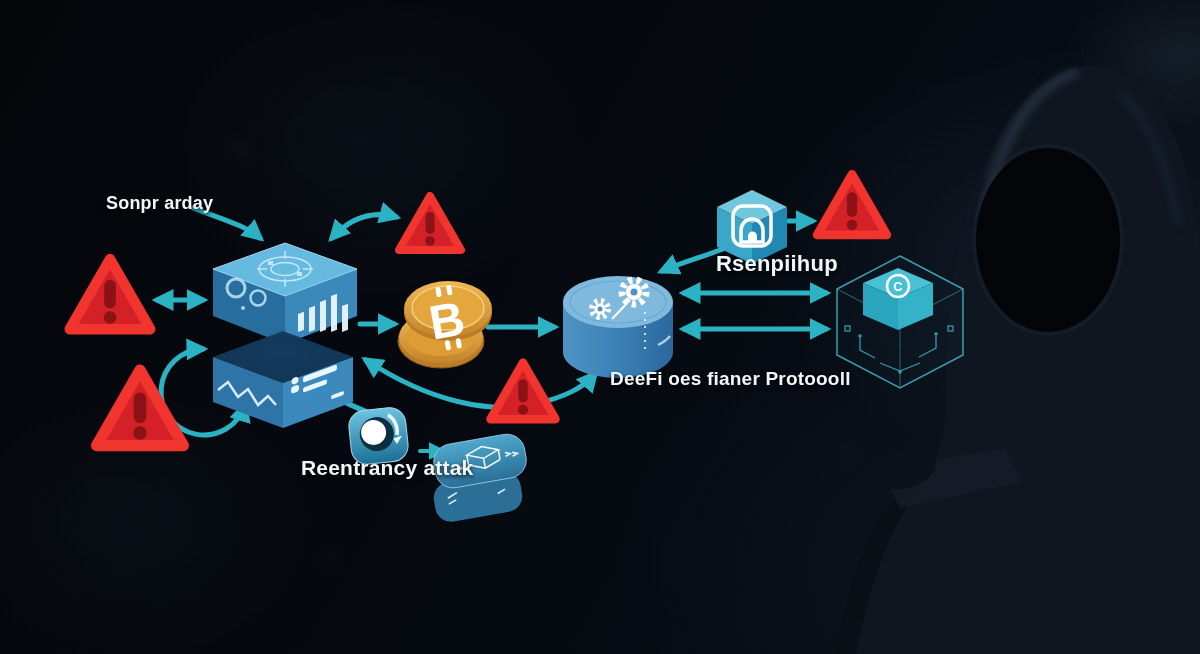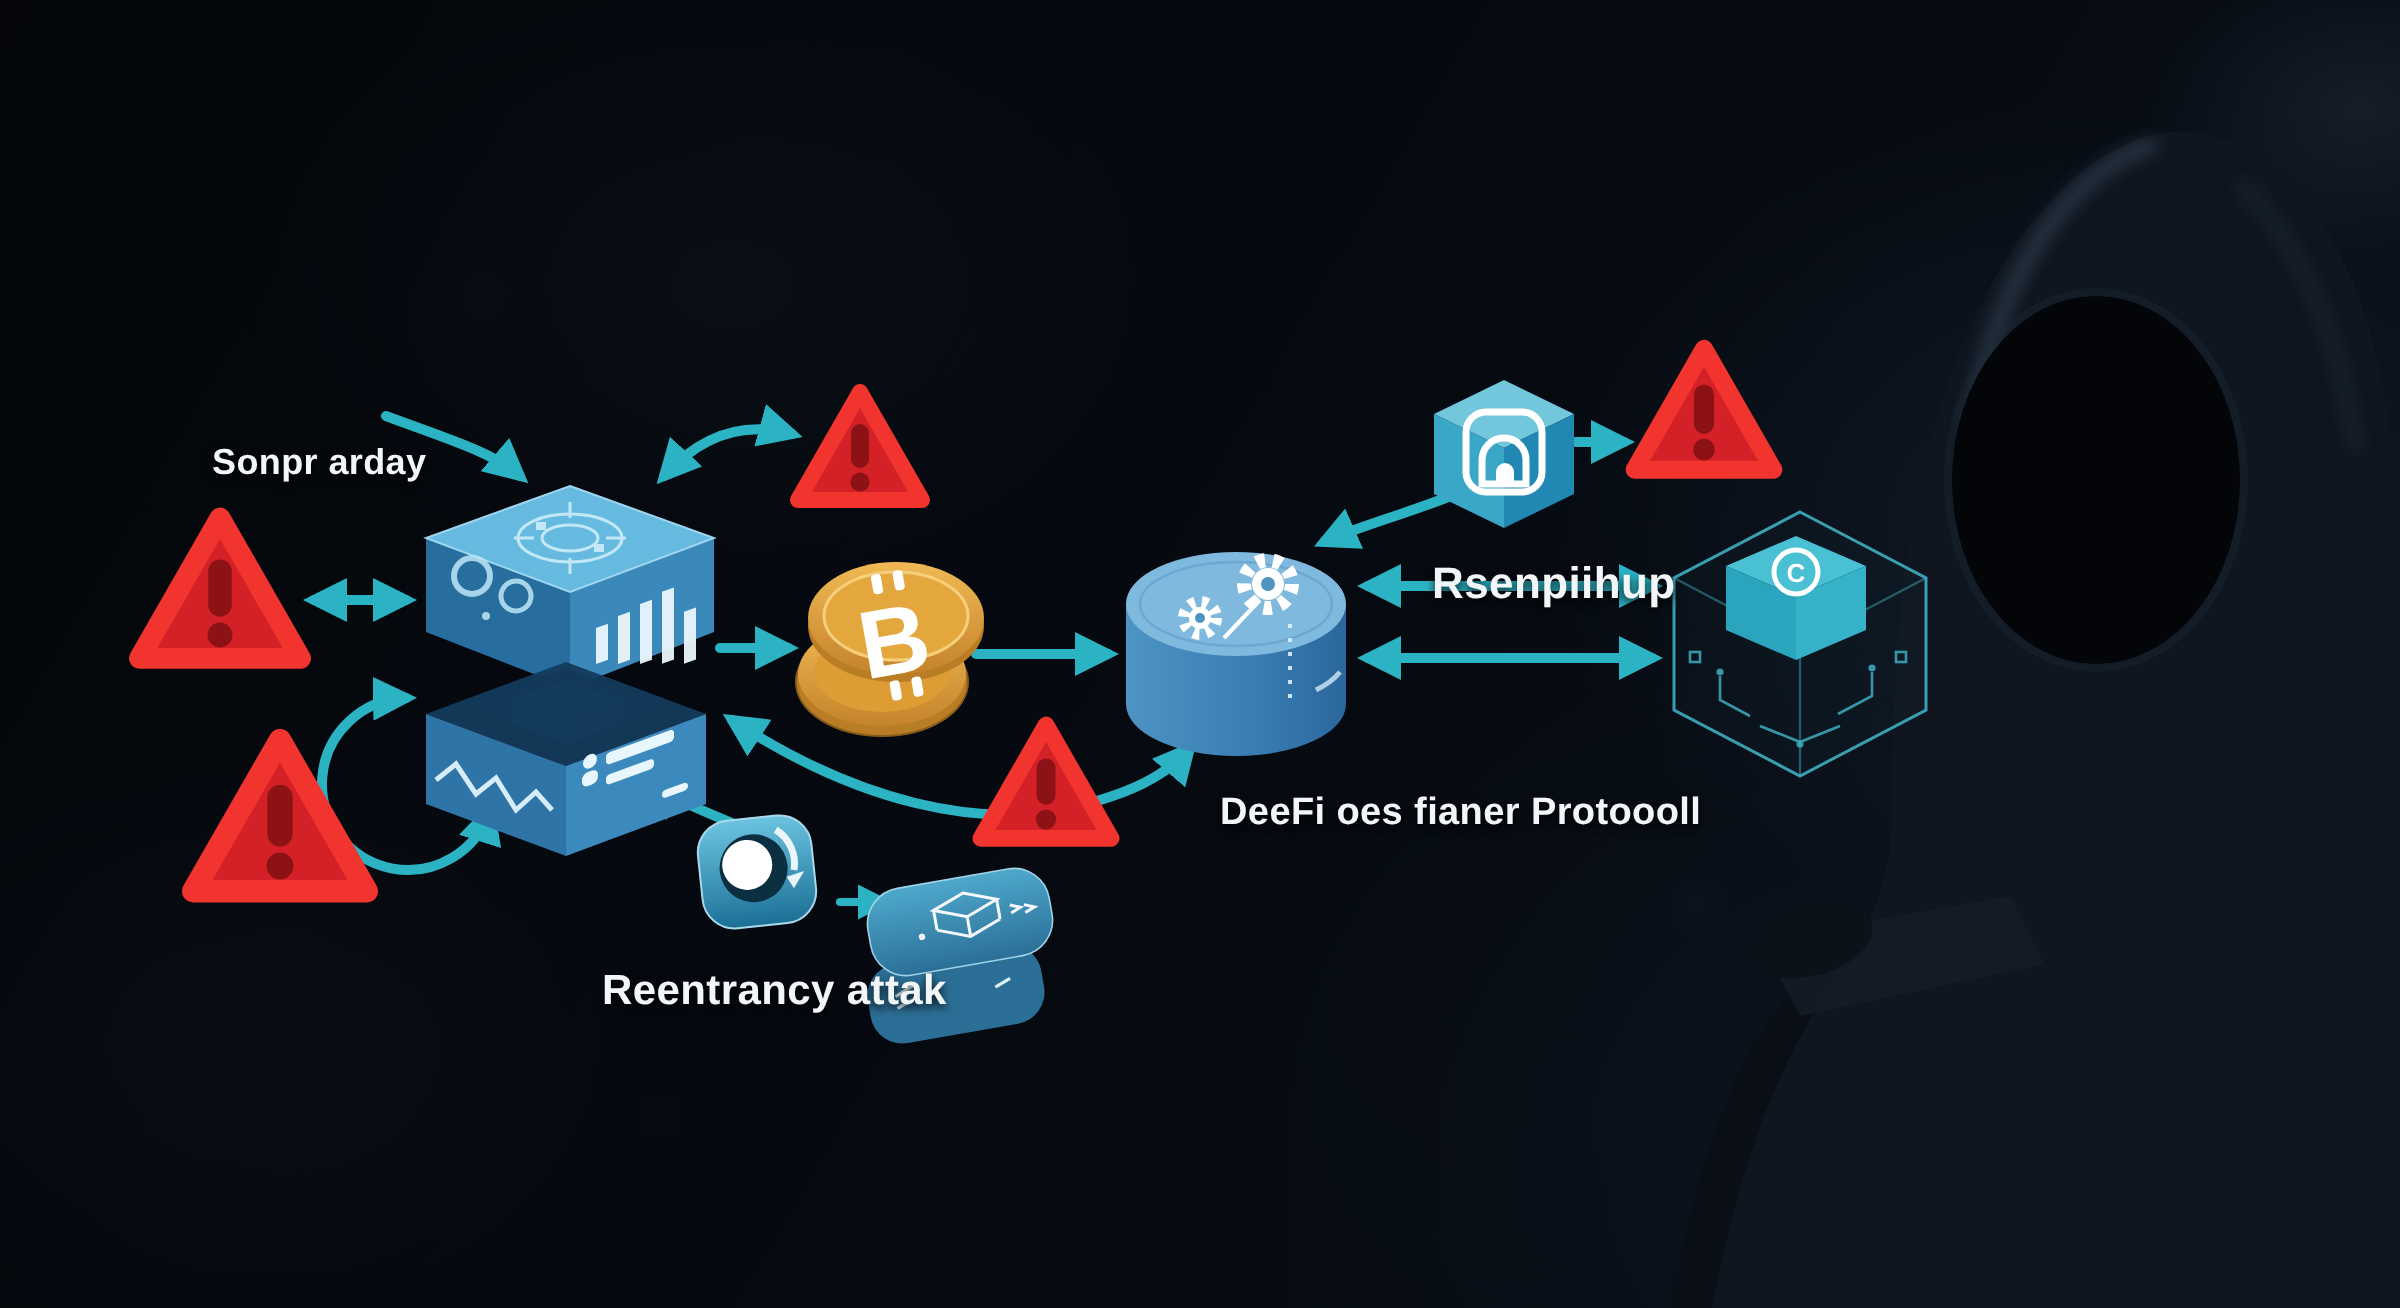--- a/index.html
+++ b/index.html
@@ -10,21 +10,21 @@
       radial-gradient(160px 110px at 1180px 55px, rgba(70,95,120,.20), transparent 70%),
       radial-gradient(420px 300px at 1060px 260px, rgba(40,60,85,.28), transparent 70%),
       radial-gradient(520px 380px at 980px 560px, rgba(30,45,65,.22), transparent 70%),
       radial-gradient(320px 230px at 360px 140px, rgba(50,70,95,.10), transparent 70%),
       radial-gradient(280px 210px at 120px 520px, rgba(45,65,90,.10), transparent 70%),
       linear-gradient(120deg,#04060a 0%,#060a11 55%,#0a1019 100%);
   }
   svg{position:absolute;left:0;top:0;}
   .lbl{
     position:absolute;color:#f2f6f9;font-weight:bold;letter-spacing:.2px;
-    text-shadow:0 2px 4px rgba(0,0,0,.85);white-space:nowrap;margin-top:28px;
+    text-shadow:0 2px 4px rgba(0,0,0,.85);white-space:nowrap;
   }
   #lbl-sonpr{left:106px;top:193px;font-size:18px;}
   #lbl-rsen{left:716px;top:251px;font-size:22px;}
   #lbl-reentrancy{left:301px;top:456px;font-size:21px;}
   #lbl-defi{left:610px;top:368px;font-size:19px;}
 </style>
 </head>
 <body>
 
 <div class="scene">

